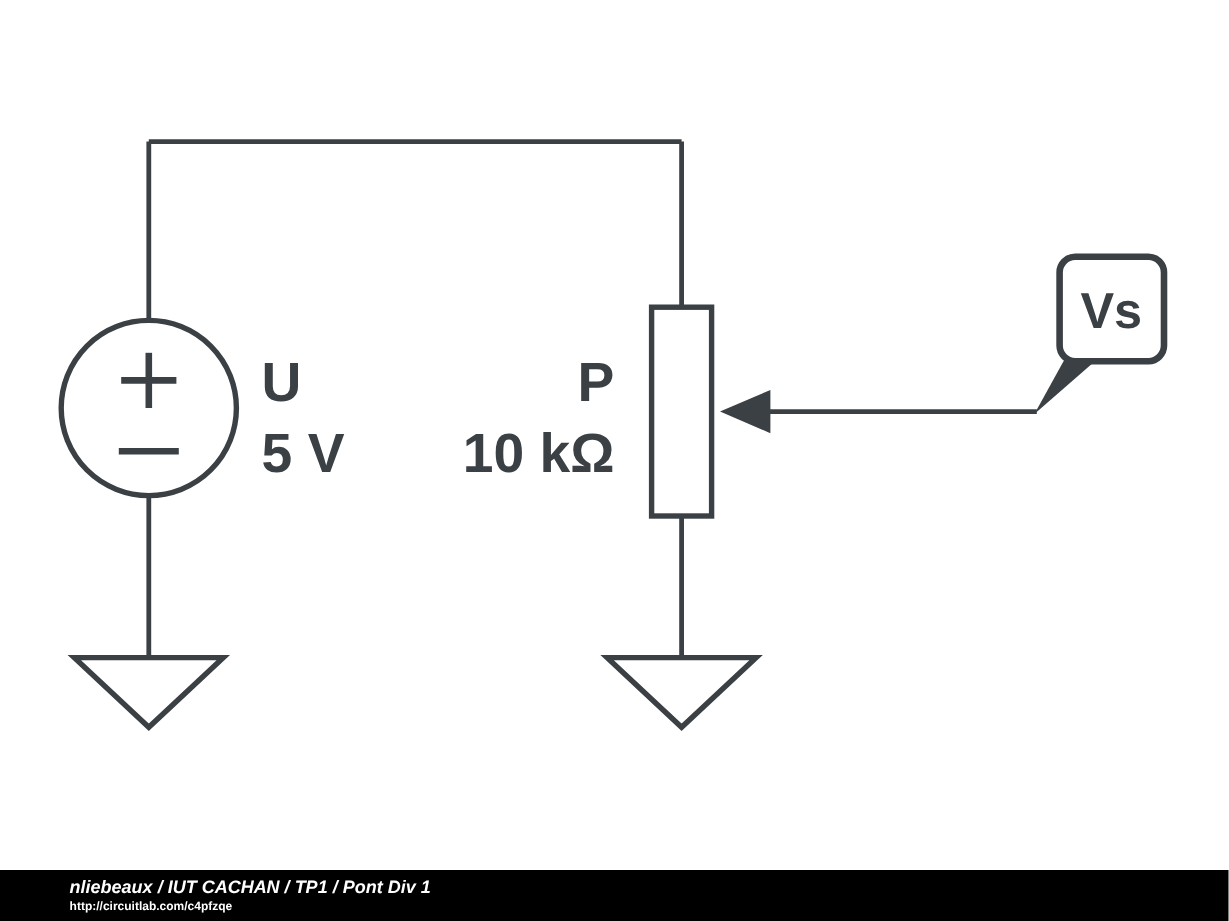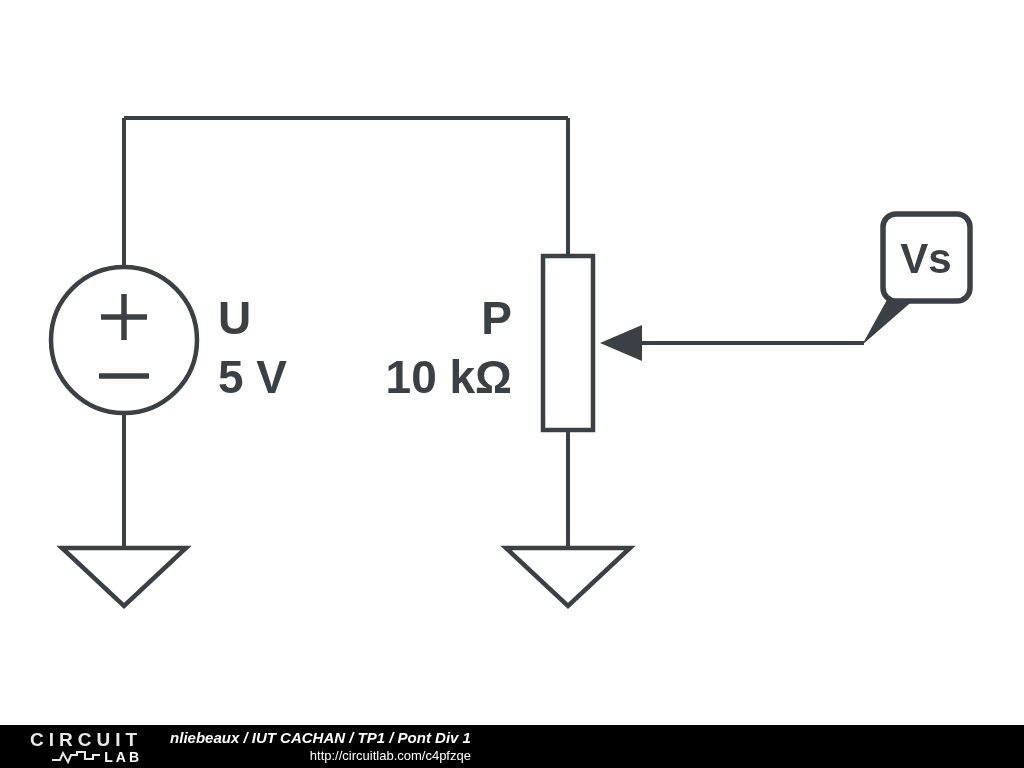--- a/index.html
+++ b/index.html
@@ -42,21 +42,21 @@
     display:flex;align-items:center;gap:4px;margin-top:1px;
     justify-content:flex-end;
   }
   .logo-lab{color:#fff;font-size:14px;font-weight:700;letter-spacing:3px;}
   .crumbs{
     margin-left:28px;
     display:flex;flex-direction:column;justify-content:center;
     line-height:1.25;
   }
   .crumb-title{font-size:15px;font-weight:700;font-style:italic;color:var(--footer-text,#fff);}
-  .crumb-url{font-size:13px;font-weight:400;color:var(--footer-text,#fff);text-decoration:none;text-align:right;}
+  .crumb-url{font-size:10px;font-weight:700;color:var(--footer-text,#fff);text-decoration:none;}
 </style>
 </head>
 <body>
 
 <div class="canvas">
 
   <svg class="schematic-svg" width="1024" height="725" viewBox="0 0 1024 725">
 
     <path class="wire" d="M124,118 H568"></path>
     <path class="wire" d="M124,118 V268"></path>
@@ -91,28 +91,19 @@
       <polygon class="solid" points="862,345 888,298 916,298"></polygon>
       <rect class="comp-outline thick" x="883" y="214" width="87" height="87" rx="13" ry="13"></rect>
       <text class="lbl lbl-flag" x="926" y="273" text-anchor="middle">Vs</text>
     </g>
 
     <path class="comp-outline" d="M62,548 H186 L124,606 Z"></path>
     <path class="comp-outline" d="M506,548 H630 L568,606 Z"></path>
   </svg>
 
   <div class="footer">
-    <div class="logo">
-      <span class="logo-line1">CIRCUIT</span>
-      <span class="logo-line2">
-        <svg width="48" height="14" viewBox="0 0 48 14">
-          <path d="M0,10 h8 l3,-7 l5,9 l3,-7 h6 v-3 h8 v7 h8 v-4 h7" fill="none" stroke="#e8e8e8" stroke-width="2"></path>
-        </svg>
-        <span class="logo-lab">LAB</span>
-      </span>
-    </div>
     <div class="crumbs">
       <span class="crumb-title">nliebeaux / IUT CACHAN / TP1 / Pont Div 1</span>
       <span class="crumb-url">http://circuitlab.com/c4pfzqe</span>
     </div>
   </div>
 
 </div>
 
 </body></html>

